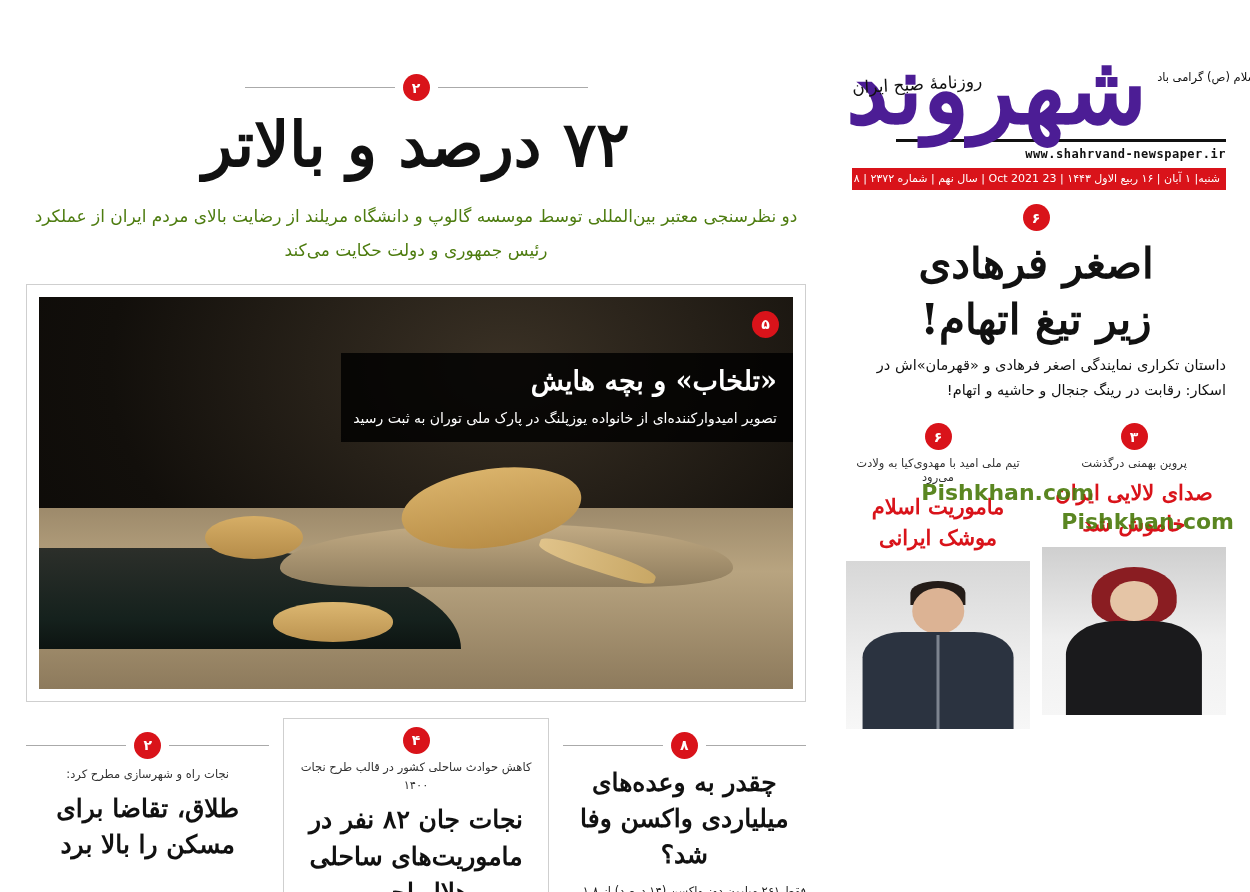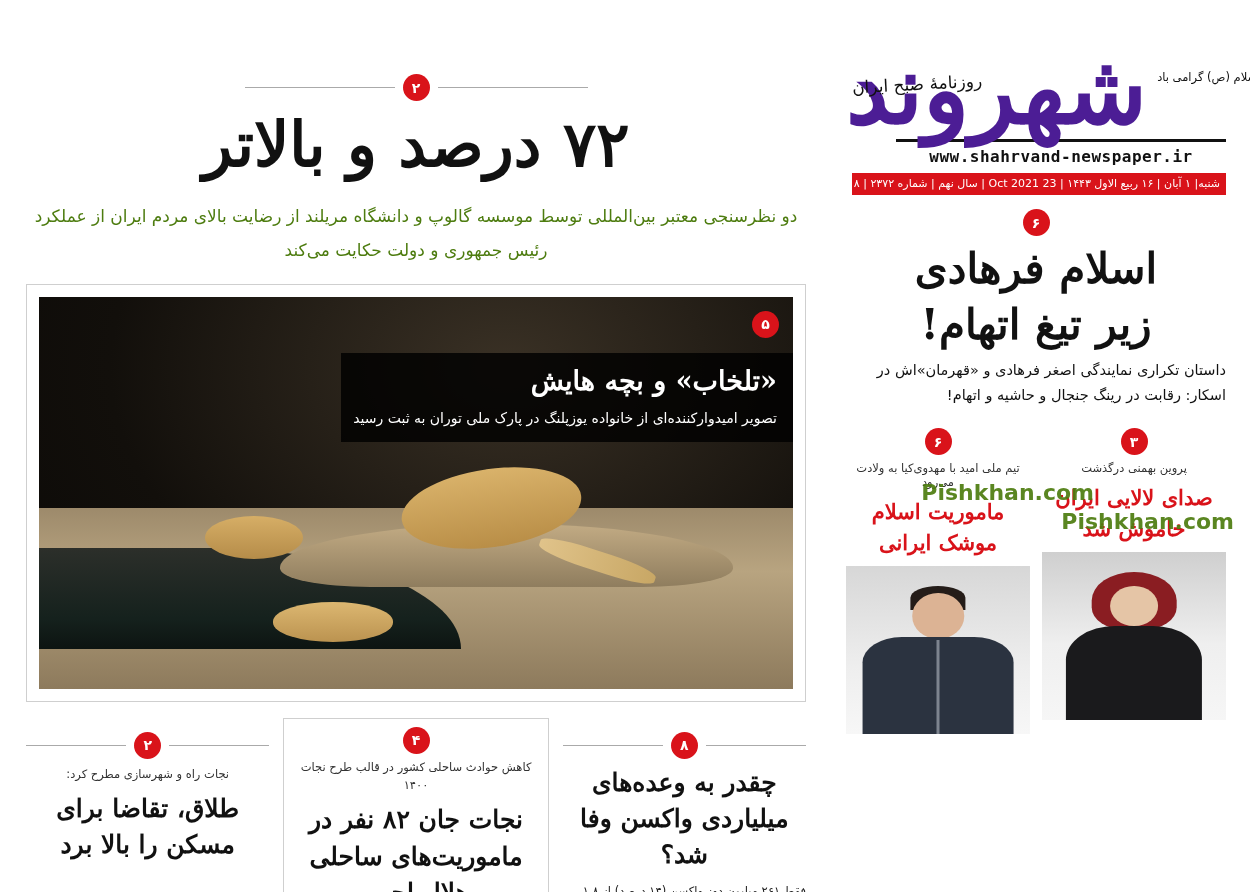--- a/index.html
+++ b/index.html
@@ -36,22 +36,22 @@
   }
   .logo-sub {
     position:absolute; left:6px; top:30px;
     font-family:"DejaVu Serif", serif;
     font-size:17px; color:#111; transform:rotate(-3deg);
   }
   .logo-rule {
     margin-top:4px; height:3px; background:#111; width:330px; margin-left:auto;
   }
   .site {
-    text-align:center; font-family:"DejaVu Sans Mono", monospace;
-    font-size:16px; font-weight:700; letter-spacing:0.5px;
+    font-family:"DejaVu Sans Mono", monospace;
+    font-size:12px; font-weight:700; letter-spacing:0.5px;
     color:#111; margin-top:5px; width:330px; margin-left:auto;
   }
   .dateline {
     margin-top:7px; width:374px; margin-left:auto;
     background:#d9131a; color:#fff;
     font-size:11px; padding:4px 6px 5px;
     text-align:center; white-space:nowrap; letter-spacing:0;
   }
 
   .badge {
@@ -288,21 +288,21 @@
     </div>
     <div class="logo-rule"></div>
     <div class="site">www.shahrvand-newspaper.ir</div>
     <div class="dateline">شنبه| ۱ آبان | ۱۶ ربیع الاول ۱۴۴۳ | 23 Oct 2021 | سال نهم | شماره ۲۳۷۲ | ۸ صفحه</div>
 
     <div class="badge-row">
       <span class="badge">۶</span>
     </div>
 
     <div>
-      <h1 class="lead-right-title">اسلام فرهادی</h1>
+      <h1 class="lead-right-title">اصغر فرهادی</h1>
       <h1 class="lead-right-title">زیر تیغ اتهام!</h1>
       <p class="lead-right-sub">داستان تکراری نمایندگی اصغر فرهادی و «قهرمان»اش در اسکار: رقابت در رینگ جنجال و حاشیه و اتهام!</p>
     </div>
 
     <div class="side-two">
 
       <div class="side-card">
         <div class="cheetah-badge-wrap">
           <span class="badge">۳</span>
         </div>

